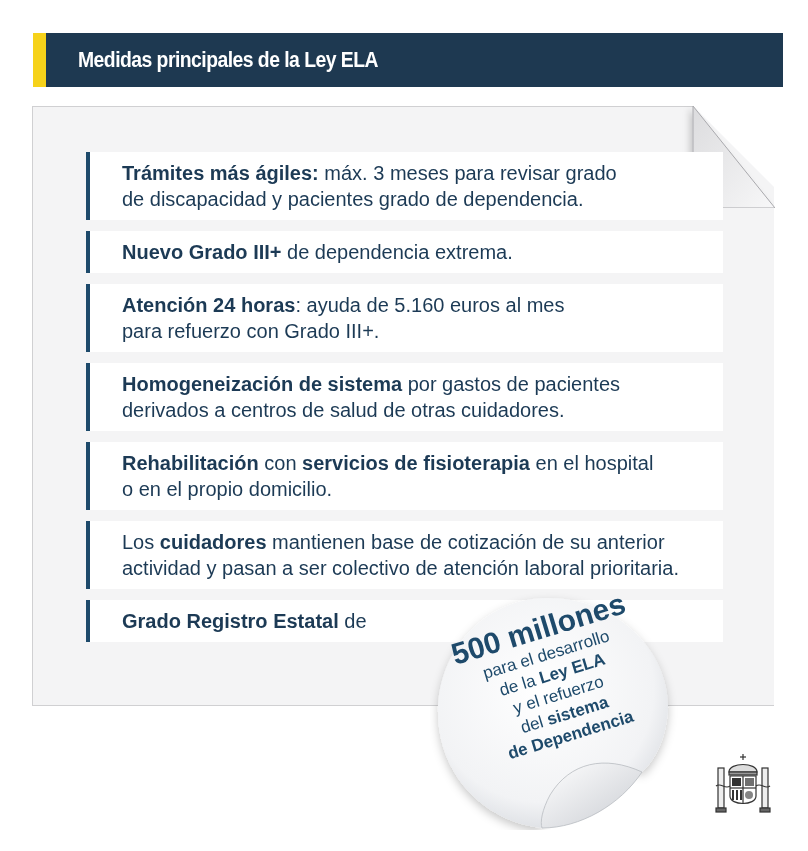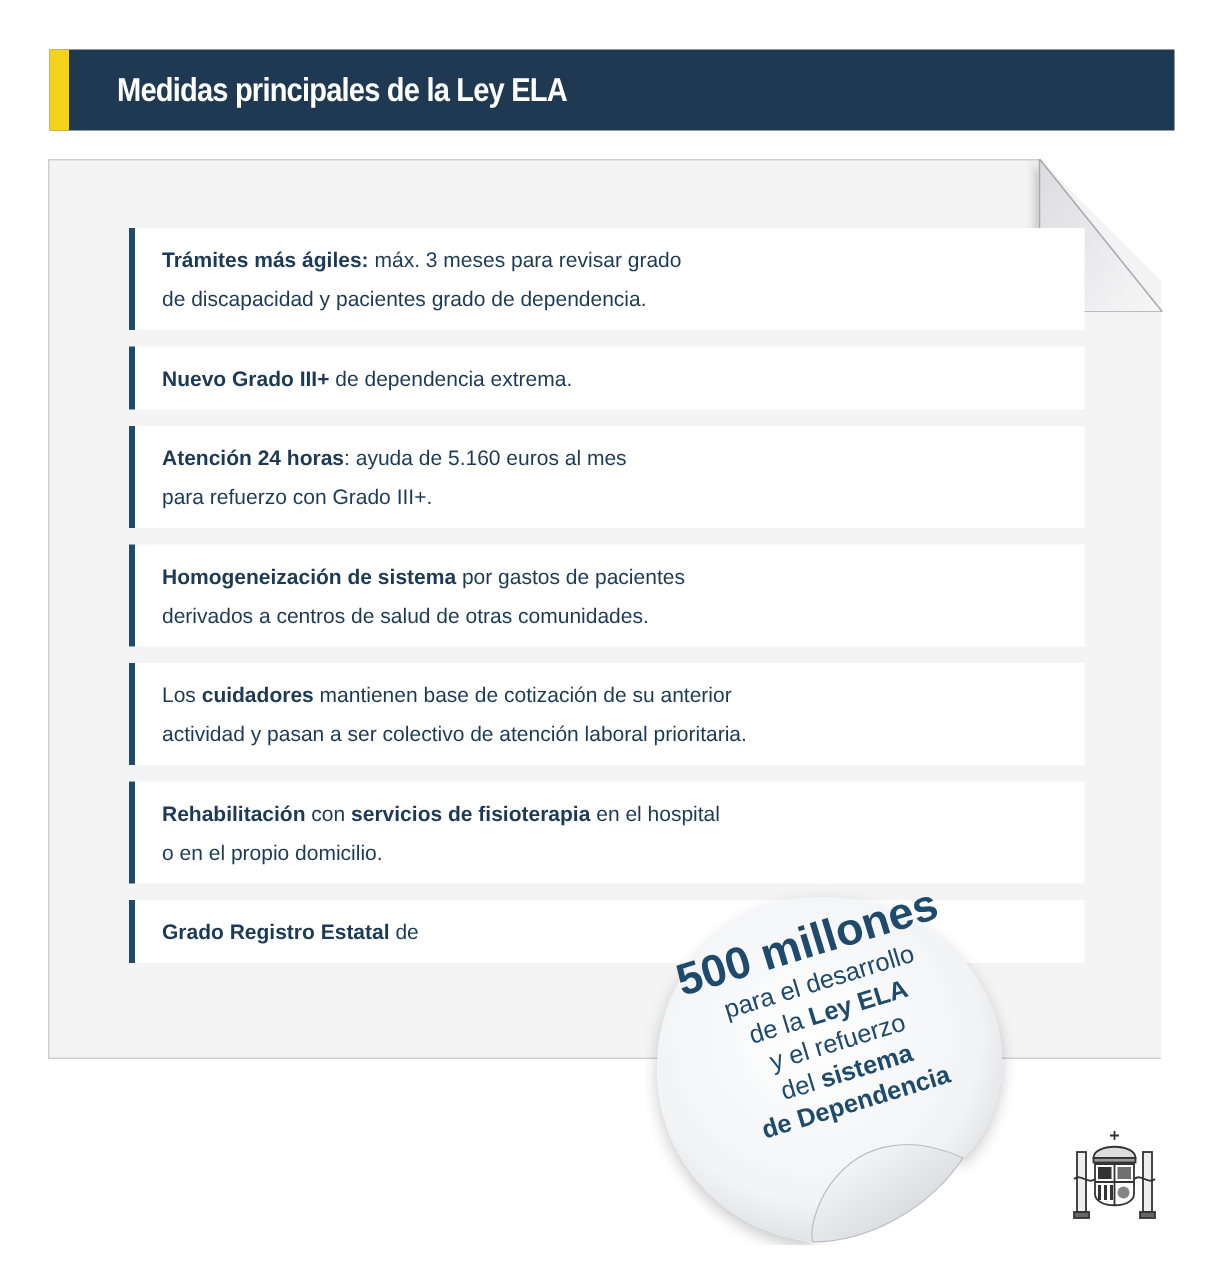--- a/index.html
+++ b/index.html
@@ -23,21 +23,21 @@
       position: absolute; left: 32px; top: 106px; width: 741px; height: 598px;
       background: #f4f4f5; border: 1px solid #d0d0d2;
       clip-path: polygon(0 0, 661px 0, 742px 81px, 742px 600px, 0 600px);
     }
     .fold {
       position: absolute; left: 668px; top: 106px; width: 107px; height: 102px;
     }
     .list { position: absolute; left: 86px; top: 152px; width: 637px; }
     .item {
       position: relative; background: #ffffff; margin-bottom: 11px;
-      padding: 8px 12px 8px 22px; font-size: 14px; line-height: 26px; color: #1c3a55;
+      padding: 8px 12px 8px 36px; font-size: 20px; line-height: 26px; color: #1c3a55;
     }
     .item .bar {
       position: absolute; left: 0; top: 0; bottom: 0; width: 4px; background: #1e4a6b;
     }
     .item b { font-weight: bold; color: #1c3a55; }
     .item .line { display: block; white-space: nowrap; }
     .sticker {
       position: absolute; left: 430px; top: 590px; width: 248px; height: 240px;
     }
     .sticker-text {
@@ -86,31 +86,31 @@
     <span class="line"><b>Nuevo Grado III+</b><span> de dependencia extrema.</span></span>
   </div>
   <div class="item">
     <span class="bar"></span>
     <span class="line"><b>Atención 24 horas</b><span>: ayuda de 5.160 euros al mes</span></span>
     <span class="line"><span>para refuerzo con Grado III+.</span></span>
   </div>
   <div class="item">
     <span class="bar"></span>
     <span class="line"><b>Homogeneización de sistema</b><span> por gastos de pacientes</span></span>
-    <span class="line"><span>derivados a centros de salud de otras comunidades.</span></span>
+    <span class="line"><span>derivados a centros de salud de otras cuidadores.</span></span>
+  </div>
+  <div class="item">
+    <span class="bar"></span>
+    <span class="line"><b>Rehabilitación</b><span> con </span><b>servicios de fisioterapia</b><span> en el hospital</span></span>
+    <span class="line"><span>o en el propio domicilio.</span></span>
   </div>
   <div class="item">
     <span class="bar"></span>
     <span class="line"><span>Los </span><b>cuidadores</b><span> mantienen base de cotización de su anterior</span></span>
     <span class="line"><span>actividad y pasan a ser colectivo de atención laboral prioritaria.</span></span>
-  </div>
-  <div class="item">
-    <span class="bar"></span>
-    <span class="line"><b>Rehabilitación</b><span> con </span><b>servicios de fisioterapia</b><span> en el hospital</span></span>
-    <span class="line"><span>o en el propio domicilio.</span></span>
   </div>
   <div class="item">
     <span class="bar"></span>
     <span class="line"><b>Grado Registro Estatal</b><span> de</span></span>
   </div>
 </div>
 
 <svg class="sticker" viewBox="0 0 248 240">
   <defs>
     <radialGradient id="sg" cx="0.45" cy="0.4" r="0.65">

